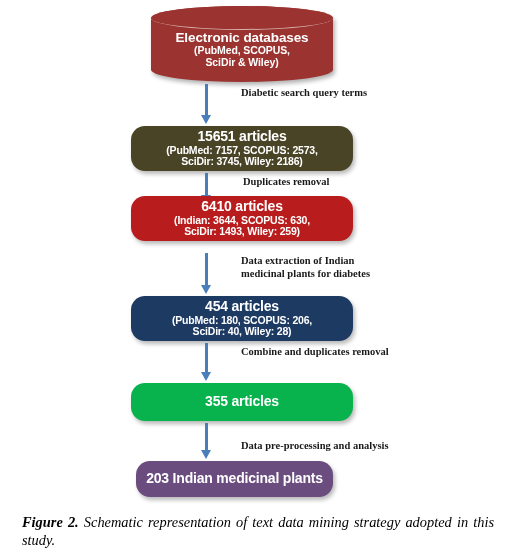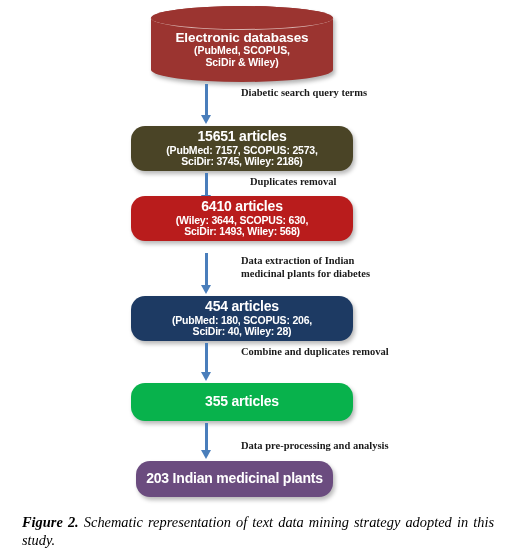--- a/index.html
+++ b/index.html
@@ -138,21 +138,21 @@
     position: absolute;
     font-family: "Liberation Serif", serif;
     font-size: 10.5px;
     font-weight: bold;
     color: #1a1a1a;
     line-height: 1.2;
     white-space: pre-line;
     text-align: left;
   }
   #edge-label-1 { left: 241px; top: 87px;  }
-  #edge-label-2 { left: 250px; top: 176px; }
+  #edge-label-2 { left: 243px; top: 176px; }
   #edge-label-3 { left: 241px; top: 255px; }
   #edge-label-4 { left: 241px; top: 346px; }
   #edge-label-5 { left: 241px; top: 440px; }
 
   
   #figure-caption {
     position: absolute;
     left: 22px;
     top: 513px;
     width: 472px;
@@ -194,22 +194,22 @@
   </div>
 
   <div class="arrow" id="arrow-2">
     <span class="shaft"></span>
     <span class="head"></span>
   </div>
   <div class="edge-label" id="edge-label-2">Duplicates removal</div>
 
   <div class="node-box" id="box-6410">
     <span class="node-title">6410 articles</span>
-    <span class="node-sub">(Wiley: 3644, SCOPUS: 630,</span>
-    <span class="node-sub">SciDir: 1493, Wiley: 568)</span>
+    <span class="node-sub">(Indian: 3644, SCOPUS: 630,</span>
+    <span class="node-sub">SciDir: 1493, Wiley: 259)</span>
   </div>
 
   <div class="arrow" id="arrow-3">
     <span class="shaft"></span>
     <span class="head"></span>
   </div>
   <div class="edge-label" id="edge-label-3">Data extraction of Indian
 medicinal plants for diabetes</div>
 
   <div class="node-box" id="box-454">

